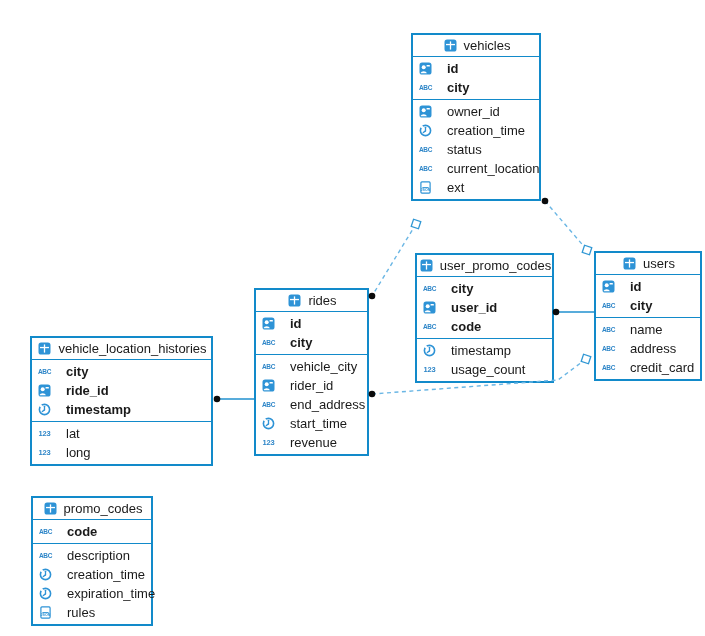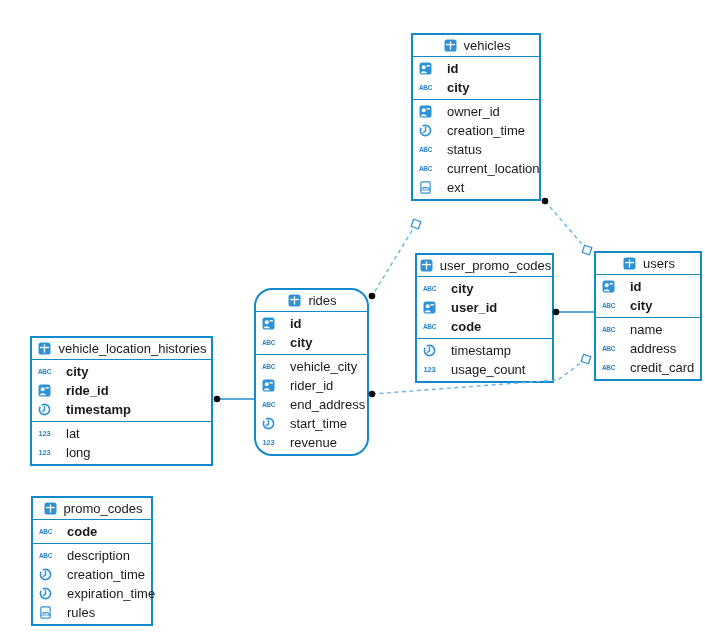--- a/index.html
+++ b/index.html
@@ -220,21 +220,21 @@
           <span>address</span>
         </div>
         <div class="trow">
           <span class="ticon">
             <span class="abc">ABC</span>
           </span>
           <span>credit_card</span>
         </div>
       </div>
     </div>
-    <div class="entity" style="left: 254px; top: 288px; width: 115px; border-radius: 18px;">
+    <div class="entity" style="left: 254px; top: 288px; width: 115px;">
       <div class="entity-header">
         <span class="ticon">
           <svg width="13" height="13" viewBox="0 0 13 13">
             <rect x="0.5" y="0.5" width="12" height="12" rx="2.6" fill="#2e93d6"></rect>
             <rect x="2" y="4.9" width="9" height="1.3" fill="#fff"></rect>
             <rect x="5.85" y="2.4" width="1.3" height="8.2" fill="#fff"></rect>
           </svg>
         </span>
         <span>rides</span>
       </div>

